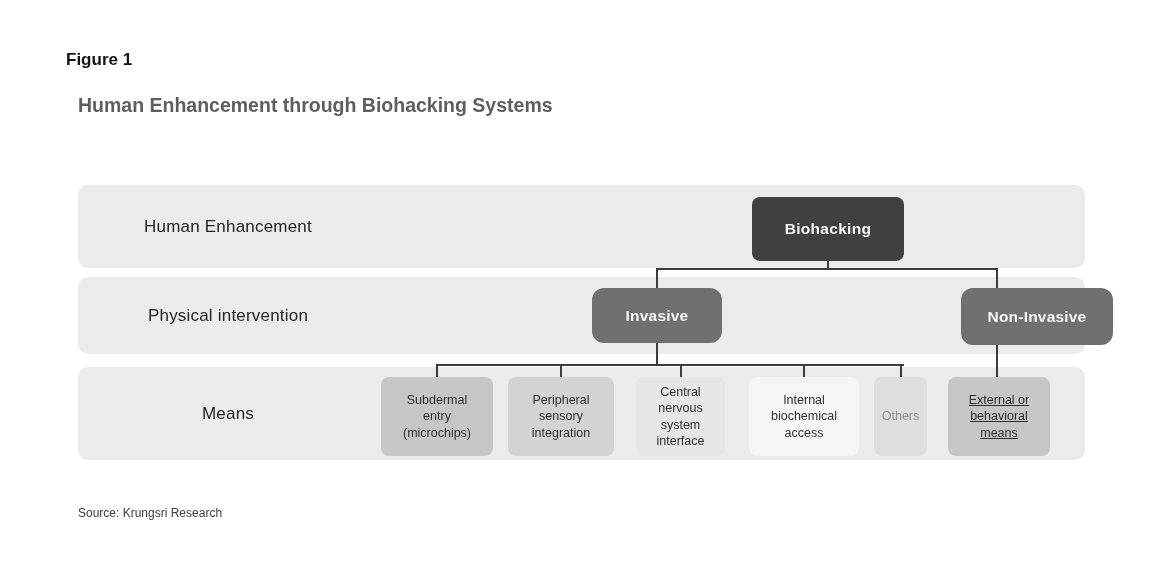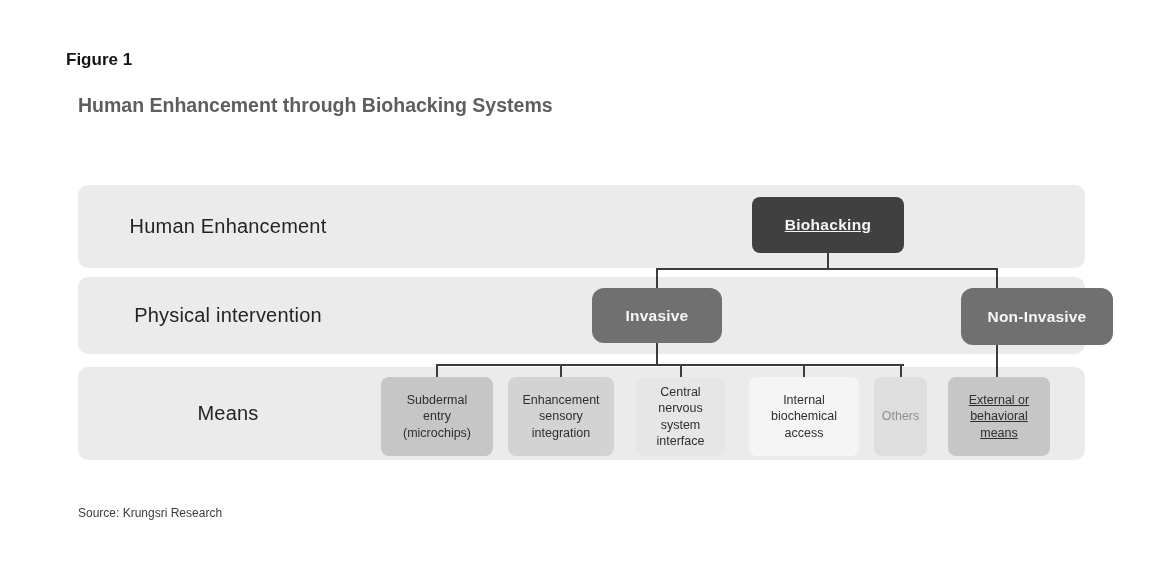--- a/index.html
+++ b/index.html
@@ -8,32 +8,32 @@
     font-family:"Liberation Sans",sans-serif;overflow:hidden;
   }
   .fig-label{position:absolute;left:66px;top:50px;font-size:17px;font-weight:bold;color:#151515;}
   .fig-title{position:absolute;left:78px;top:94px;font-size:19.5px;font-weight:bold;color:#5e5e5e;}
   .band{position:absolute;left:78px;width:1007px;background:#ebebeb;border-radius:10px;}
   .band1{top:185px;height:83px;}
   .band2{top:277px;height:77px;}
   .band3{top:367px;height:93px;}
   .row-label{
     position:absolute;left:78px;width:300px;display:flex;align-items:center;justify-content:center;
-    font-size:20px;color:#242424;letter-spacing:.2px;
+    font-size:17px;color:#242424;letter-spacing:.2px;
   }
   .rl1{top:185px;height:83px;}
   .rl2{top:277px;height:77px;}
   .rl3{top:367px;height:93px;}
   .node{
     position:absolute;display:flex;align-items:center;justify-content:center;text-align:center;
     border-radius:8px;box-sizing:border-box;
   }
   .node-dark{background:#404040;color:#f4f4f4;font-weight:bold;font-size:15.5px;letter-spacing:.3px;}
   .node-med{background:#707070;color:#f6f6f6;font-weight:bold;font-size:15.5px;letter-spacing:.2px;border-radius:12px;}
-  .biohacking{left:752px;top:197px;width:152px;height:56px;text-decoration:underline;}
+  .biohacking{left:752px;top:197px;width:152px;height:64px;}
   .invasive{left:592px;top:288px;width:130px;height:55px;}
   .noninvasive{left:961px;top:288px;width:152px;height:57px;}
   .means-box{
     top:377px;height:79px;font-size:12.5px;line-height:1.3;color:#2f2f2f;
     white-space:pre-line;padding:2px;
   }
   .m0{left:381px;width:112px;background:#c6c6c6;}
   .m1{left:508px;width:106px;background:#d3d3d3;}
   .m2{left:636px;width:89px;background:#e6e6e6;}
   .m3{left:749px;width:110px;background:#f5f5f5;}
@@ -80,21 +80,21 @@
   <div class="conn drop d4"></div>
   <div class="conn v-noninv-bot"></div>
 
   <div class="node node-dark biohacking">Biohacking</div>
   <div class="node node-med invasive">Invasive</div>
   <div class="node node-med noninvasive">Non-Invasive</div>
 
   <div class="node means-box m0">Subdermal
 entry
 (microchips)</div>
-  <div class="node means-box m1">Enhancement
+  <div class="node means-box m1">Peripheral
 sensory
 integration</div>
   <div class="node means-box m2">Central
 nervous
 system
 interface</div>
   <div class="node means-box m3">Internal
 biochemical
 access</div>
   <div class="node means-box m4">Others</div>

